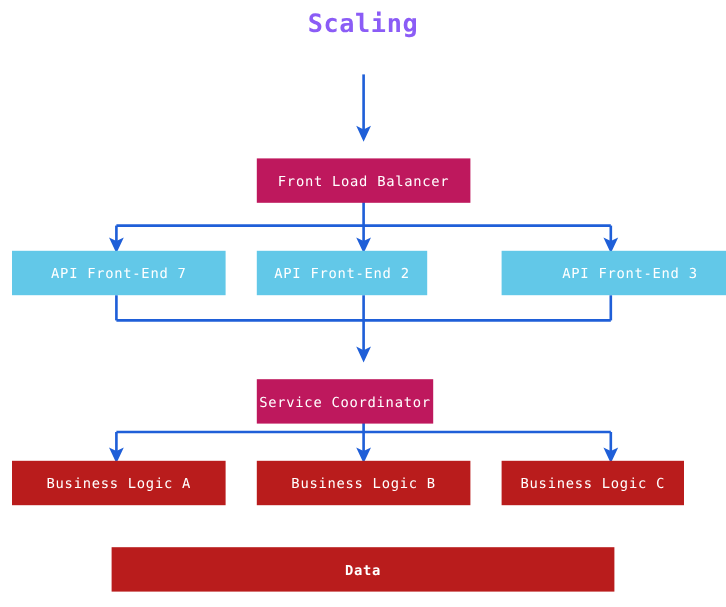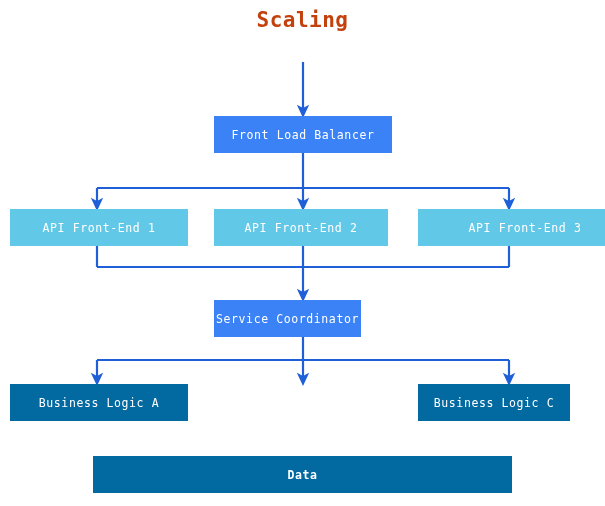--- a/index.html
+++ b/index.html
@@ -19,38 +19,38 @@
   }
   #diagram-title {
     position: absolute;
     left: 0;
     top: 8px;
     width: 605px;
     text-align: center;
     font-family: "DejaVu Sans Mono", monospace;
     font-size: 21px;
     font-weight: bold;
-    color: #c2410c;
+    color: #8b5cf6;
     letter-spacing: 0.5px;
   }
   .node {
     position: absolute;
     box-sizing: border-box;
     display: flex;
     align-items: center;
     justify-content: center;
     font-family: "DejaVu Sans Mono", monospace;
     font-size: 11.5px;
     color: #ffffff;
     letter-spacing: 0.6px;
     white-space: nowrap;
   }
-  .node.gray    { background: #3b82f6; }
+  .node.gray    { background: #be185d; margin-top: 16px; }
   .node.blue    { background: #62c8e8; }
-  .node.orange  { background: #0369a1; }
+  .node.orange  { background: #b91c1c; }
 
   svg#edges {
     position: absolute;
     left: 0;
     top: 0;
     width: 605px;
     height: 506px;
     overflow: visible;
     pointer-events: none;
   }
@@ -90,39 +90,42 @@
       <path d="M303,360 L303,379" marker-end="url(#arrowhead)"></path>
       <path d="M509,360 L509,379" marker-end="url(#arrowhead)"></path>
     </g>
   </svg>
 
   <div class="node gray" style="left:214px; top:116px; width:178px; height:37px;">
     <span>Front Load Balancer</span>
   </div>
 
   <div class="node blue" style="left:10px; top:209px; width:178px; height:37px;">
-    <span>API Front-End 1</span>
+    <span>API Front-End 7</span>
   </div>
 
-  <div class="node blue" style="left:214px; top:209px; width:174px; height:37px;">
+  <div class="node blue" style="left:214px; top:209px; width:142px; height:37px;">
     <span>API Front-End 2</span>
   </div>
 
   <div class="node blue" style="left:418px; top:209px; width:214px; height:37px;text-align:center;">
     <span>API Front-End 3</span>
   </div>
 
   <div class="node gray" style="left:214px; top:300px; width:147px; height:37px;">
     <span>Service Coordinator</span>
   </div>
 
   <div class="node orange" style="left:10px; top:384px; width:178px; height:37px;">
     <span>Business Logic A</span>
   </div>
 
+  <div class="node orange" style="left:214px; top:384px; width:178px; height:37px;">
+    <span>Business Logic B</span>
+  </div>
 
   <div class="node orange" style="left:418px; top:384px; width:152px; height:37px;">
     <span>Business Logic C</span>
   </div>
 
   <div class="node orange" style="left:93px; top:456px; width:419px; height:37px;font-weight:bold;">
     <span>Data</span>
   </div>
 
 </div>

